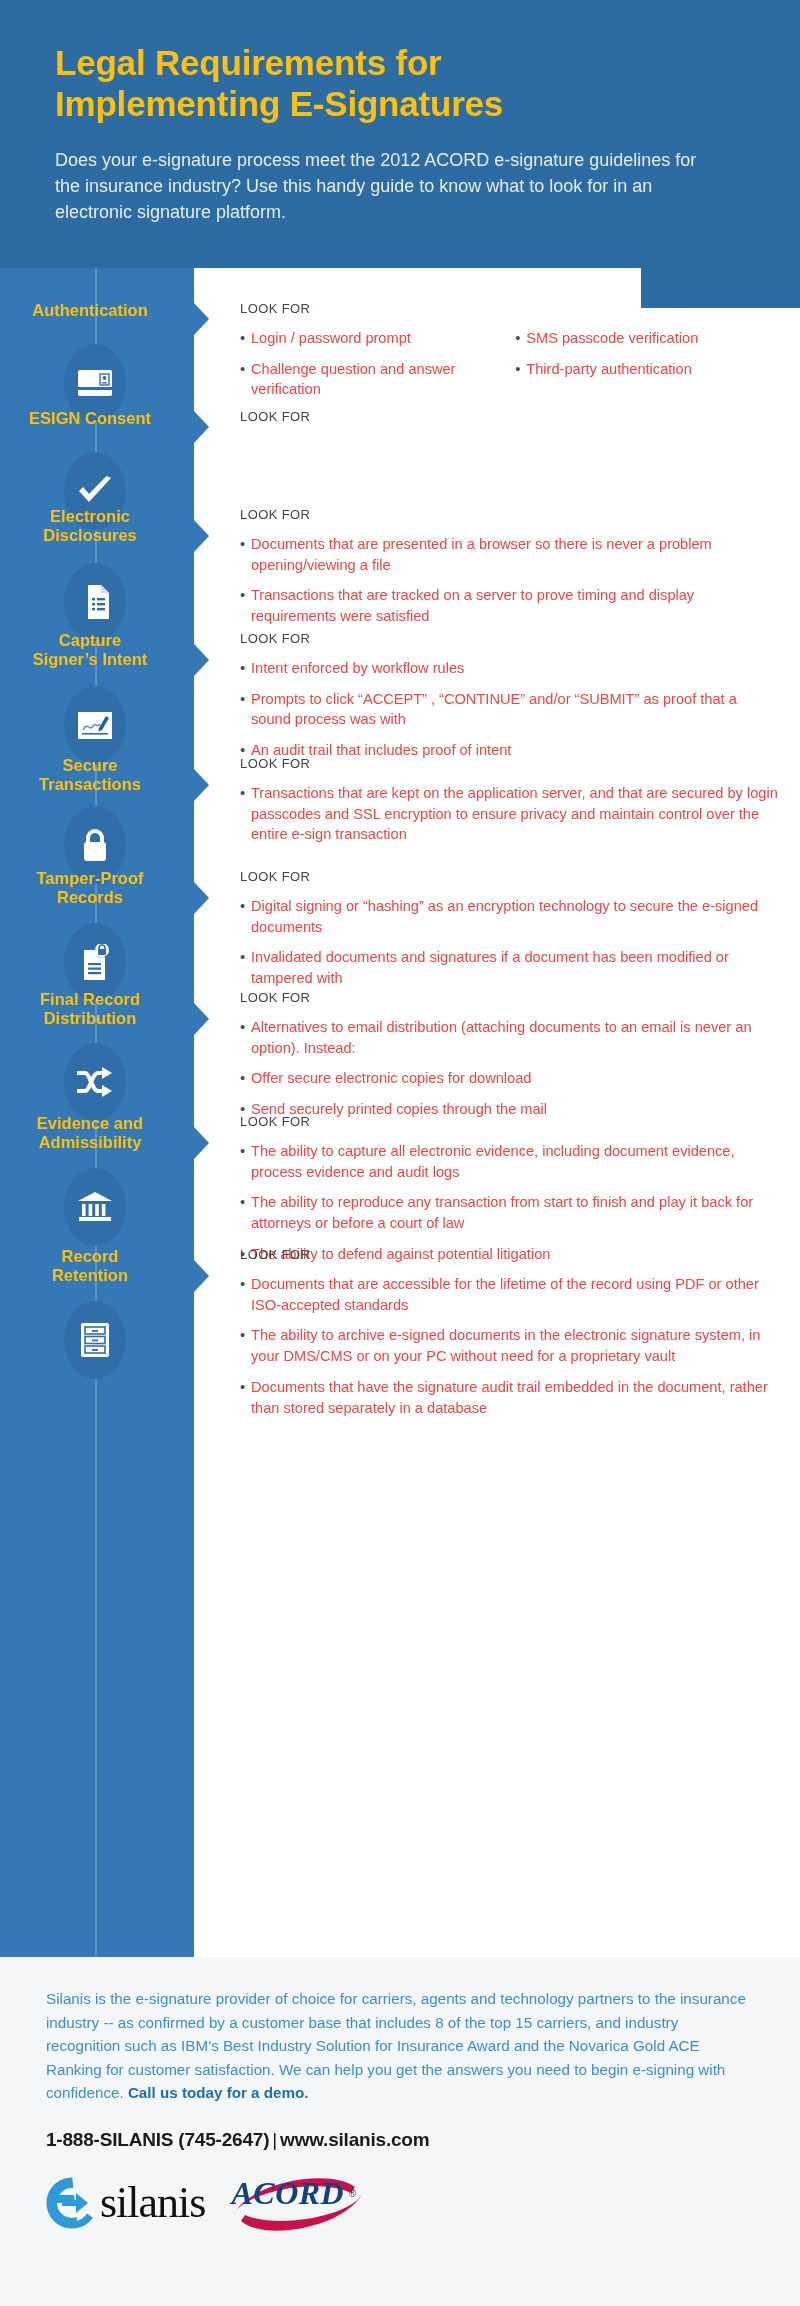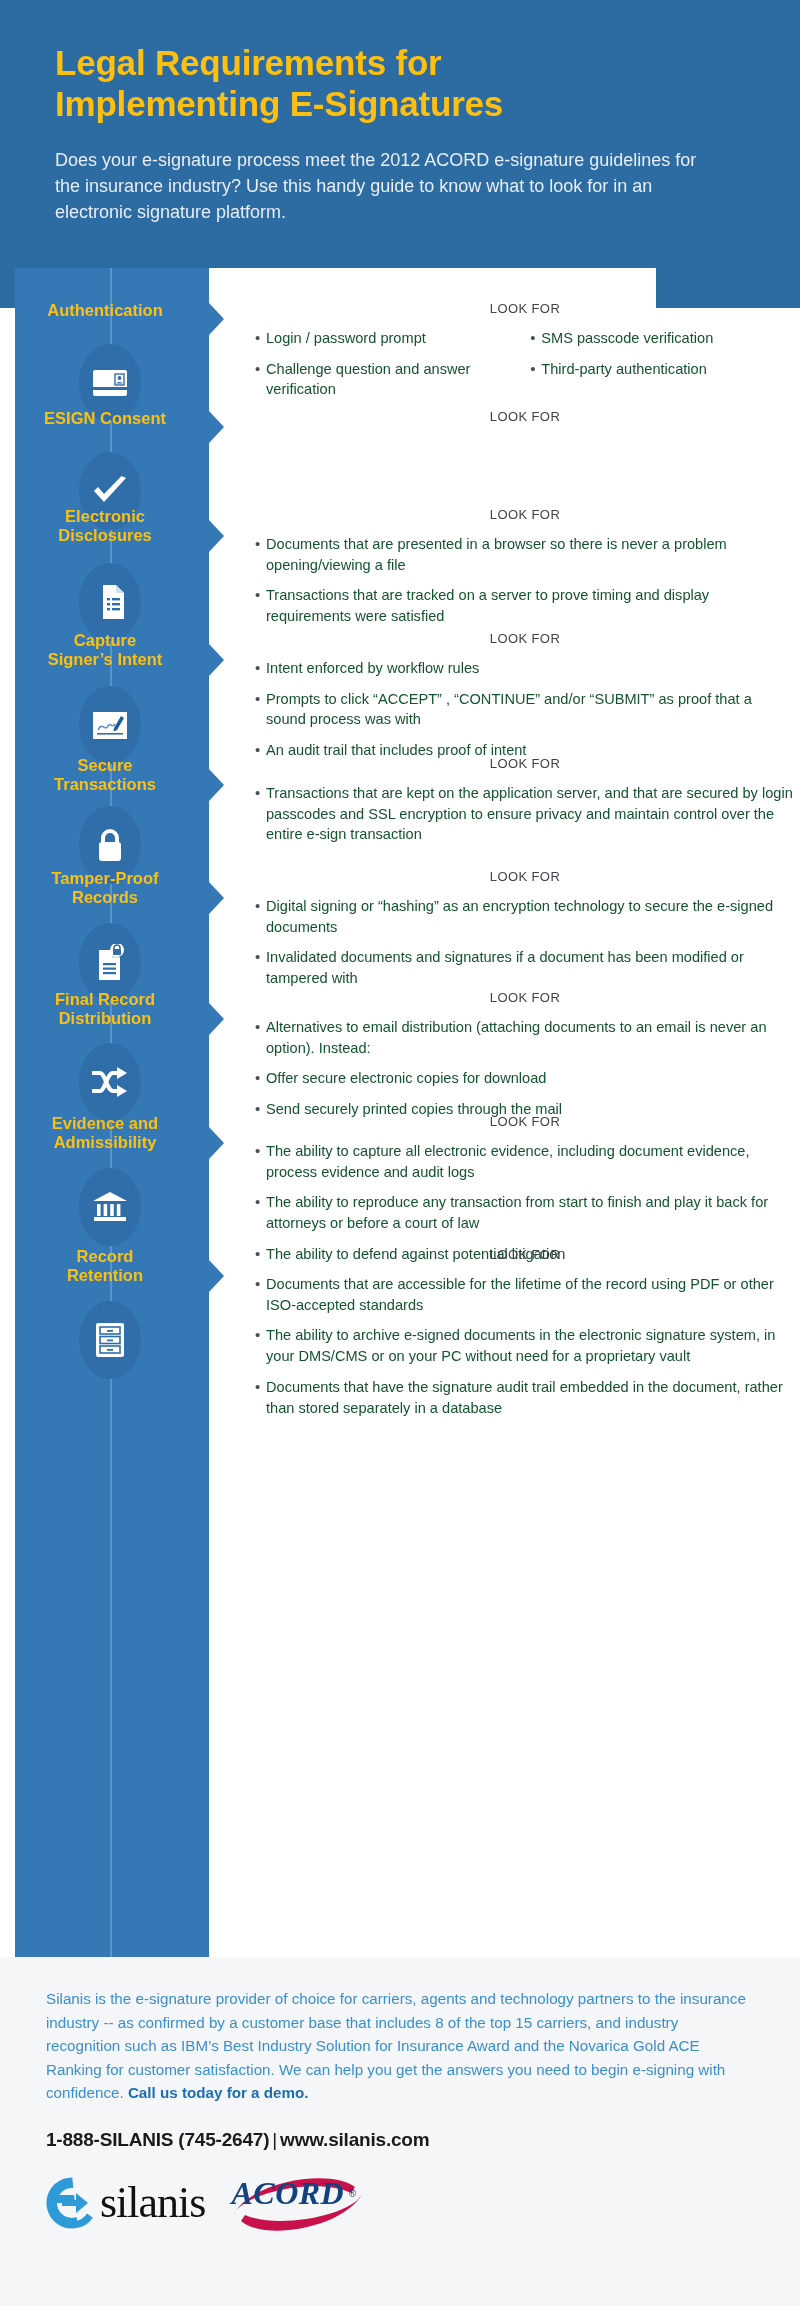--- a/index.html
+++ b/index.html
@@ -38,21 +38,21 @@
     color: #e8eef5;
     font-size: 18px;
     line-height: 1.46;
     font-weight: 400;
     max-width: 645px;
   }
 
   
   .body-wrap {
     position: absolute;
-    left: 15px; top: 268px;
+    left: 0; top: 268px;
     width: 641px;
     height: 1689px;
     background: #ffffff;
   }
   .left-col {
     position: absolute;
     left: 0; top: 0;
     width: 194px;
     height: 1689px;
     background: #3479b5;
@@ -117,26 +117,25 @@
     left: 240px;
     top: 0;
     width: 540px;
   }
   .lookfor {
     color: #3f4446;
     font-size: 13px;
     letter-spacing: 0.4px;
     font-weight: 400;
     margin-bottom: 12px;
-    text-align: center;
   }
   .bullets { list-style: none; }
   .bullets li {
     position: relative;
-    color: #14532d;
+    color: #ef4444;
     font-size: 14.6px;
     line-height: 1.42;
     margin-bottom: 10px;
     padding-left: 11px;
   }
   .bullets li::before {
     content: "\2022";
     position: absolute;
     left: 0; top: -1px;
     color: #4a5053;

